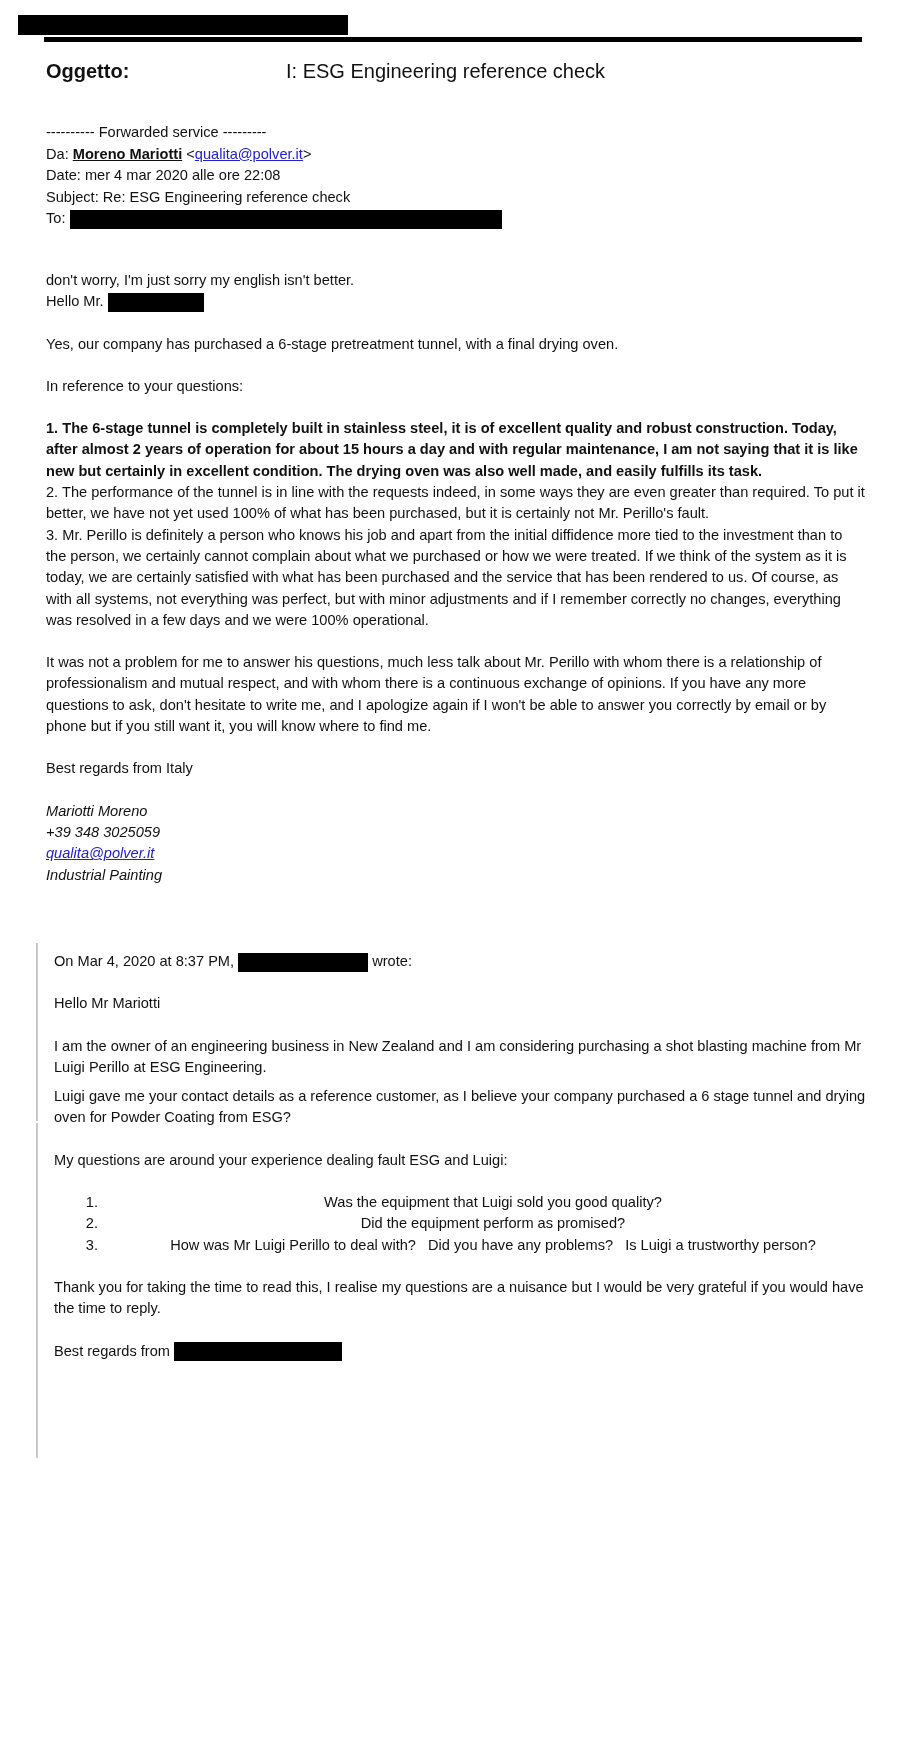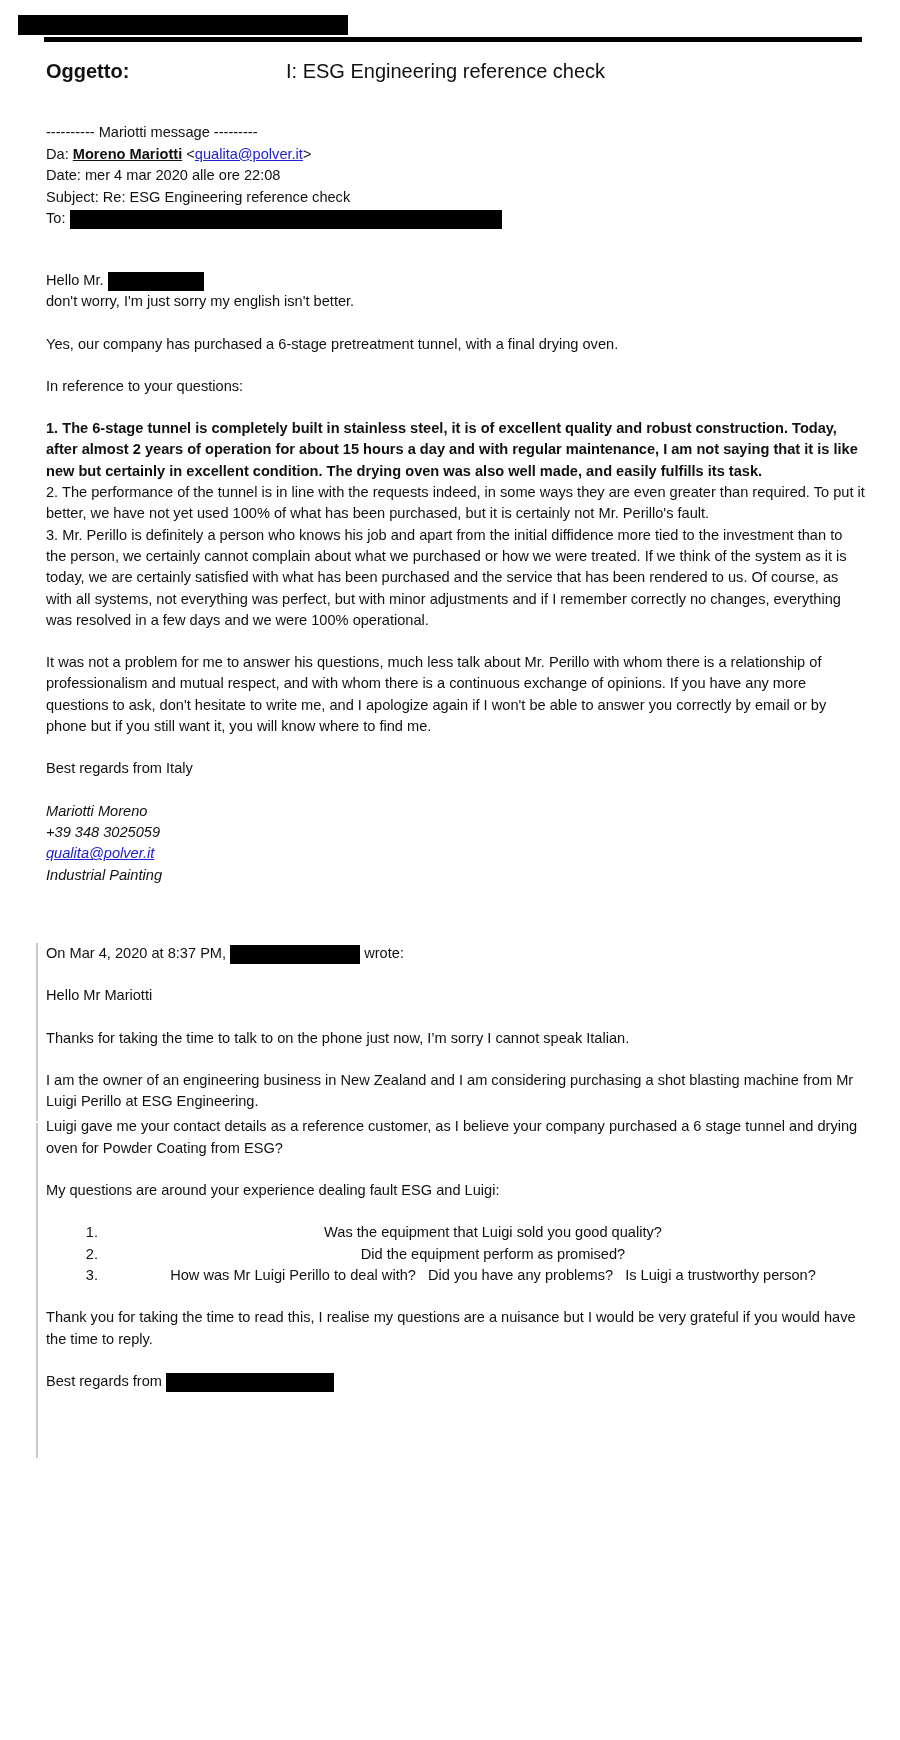--- a/index.html
+++ b/index.html
@@ -17,50 +17,50 @@
   .fwd .name { font-weight: bold; text-decoration: underline; }
   a.link { color: #1a0dab; color: #2020d0; text-decoration: underline; }
   .body-block { position: absolute; left: 46px; width: 820px; line-height: 21.3px; }
   .body-block p { margin: 0; }
   .quote {
     position: absolute; left: 36px; top: 943px; width: 840px; height: 515px;
   }
   .qbar1 { position: absolute; left: 0; top: 0; width: 2px; height: 178px; background: #c8c8c8; }
   .qbar2 { position: absolute; left: 0; top: 180px; width: 2px; height: 335px; background: #c8c8c8; }
   .qtext { position: absolute; left: 10px; top: 0; width: 830px; line-height: 21.3px; }
-  .qtext p { margin: 0; }
+  .qtext p { margin: 8px; }
   ol.qlist { margin: 0; padding-left: 56px; }
   ol.qlist li { padding-left: 8px; }
 </style>
 </head>
 <body>
 
 <div class="redact top-redact"></div>
 <div class="top-rule"></div>
 
 <div class="subject-row">
   <span class="lbl">Oggetto:</span>
   <span class="val">I: ESG Engineering reference check</span>
 </div>
 
 <div class="fwd">
-  <div>---------- Mariotti message ---------</div>
+  <div>---------- Forwarded service ---------</div>
   <div>
     <span>Da: </span><span class="name">Moreno Mariotti</span><span> &lt;</span><a class="link" href="#">qualita@polver.it</a><span>&gt;</span>
   </div>
   <div>Date: mer 4 mar 2020 alle ore 22:08</div>
   <div>Subject: Re: ESG Engineering reference check</div>
   <div>
     <span>To: </span><span class="redact" style="width:432px;height:19px;"></span>
   </div>
 </div>
 
 <div class="body-block" style="top:270px;">
+  <p>don't worry, I'm just sorry my english isn't better.</p>
   <p><span>Hello Mr. </span><span class="redact" style="width:96px;height:19px;"></span></p>
-  <p>don't worry, I'm just sorry my english isn't better.</p>
   <p style="margin-top:21px;">Yes, our company has purchased a 6-stage pretreatment tunnel, with a final drying oven.</p>
   <p style="margin-top:21px;">In reference to your questions:</p>
   <p style="margin-top:21px;font-weight:bold;">1. The 6-stage tunnel is completely built in stainless steel, it is of excellent quality and robust construction. Today, after almost 2 years of operation for about 15 hours a day and with regular maintenance, I am not saying that it is like new but certainly in excellent condition. The drying oven was also well made, and easily fulfills its task.</p>
   <p>2. The performance of the tunnel is in line with the requests indeed, in some ways they are even greater than required. To put it better, we have not yet used 100% of what has been purchased, but it is certainly not Mr. Perillo's fault.</p>
   <p>3. Mr. Perillo is definitely a person who knows his job and apart from the initial diffidence more tied to the investment than to the person, we certainly cannot complain about what we purchased or how we were treated. If we think of the system as it is today, we are certainly satisfied with what has been purchased and the service that has been rendered to us. Of course, as with all systems, not everything was perfect, but with minor adjustments and if I remember correctly no changes, everything was resolved in a few days and we were 100% operational.</p>
   <p style="margin-top:21px;">It was not a problem for me to answer his questions, much less talk about Mr. Perillo with whom there is a relationship of professionalism and mutual respect, and with whom there is a continuous exchange of opinions. If you have any more questions to ask, don't hesitate to write me, and I apologize again if I won't be able to answer you correctly by email or by phone but if you still want it, you will know where to find me.</p>
   <p style="margin-top:21px;">Best regards from Italy</p>
   <div style="margin-top:21px;font-style:italic;">
     <div>Mariotti Moreno</div>
     <div>+39 348 3025059</div>
@@ -68,21 +68,20 @@
     <div>Industrial Painting</div>
   </div>
 </div>
 
 <div class="quote">
   <div class="qbar1"></div>
   <div class="qbar2"></div>
   <div class="qtext">
     <p><span>On Mar 4, 2020 at 8:37 PM, </span><span class="redact" style="width:130px;height:19px;"></span><span> wrote:</span></p>
     <p style="margin-top:21px;">Hello Mr Mariotti</p>
-    <p style="margin-top:21px;">Thanks for taking the time to talk to on the phone just now, I’m sorry I cannot speak Italian.</p>
     <p style="margin-top:21px;">I am the owner of an engineering business in New Zealand and I am considering purchasing a shot blasting machine from Mr Luigi Perillo at ESG Engineering.</p>
     <p style="margin-top:4px;">Luigi gave me your contact details as a reference customer, as I believe your company purchased a 6 stage tunnel and drying oven for Powder Coating from ESG?</p>
     <p style="margin-top:21px;">My questions are around your experience dealing fault ESG and Luigi:</p>
     <ol class="qlist" style="margin-top:21px;text-align:center;">
       <li>Was the equipment that Luigi sold you good quality?</li>
       <li>Did the equipment perform as promised?</li>
       <li>How was Mr Luigi Perillo to deal with?&nbsp;&nbsp; Did you have any problems?&nbsp;&nbsp; Is Luigi a trustworthy person?</li>
     </ol>
     <p style="margin-top:21px;">Thank you for taking the time to read this, I realise my questions are a nuisance but I would be very grateful if you would have the time to reply.</p>
     <p style="margin-top:21px;"><span>Best regards from </span><span class="redact" style="width:168px;height:19px;"></span></p>

